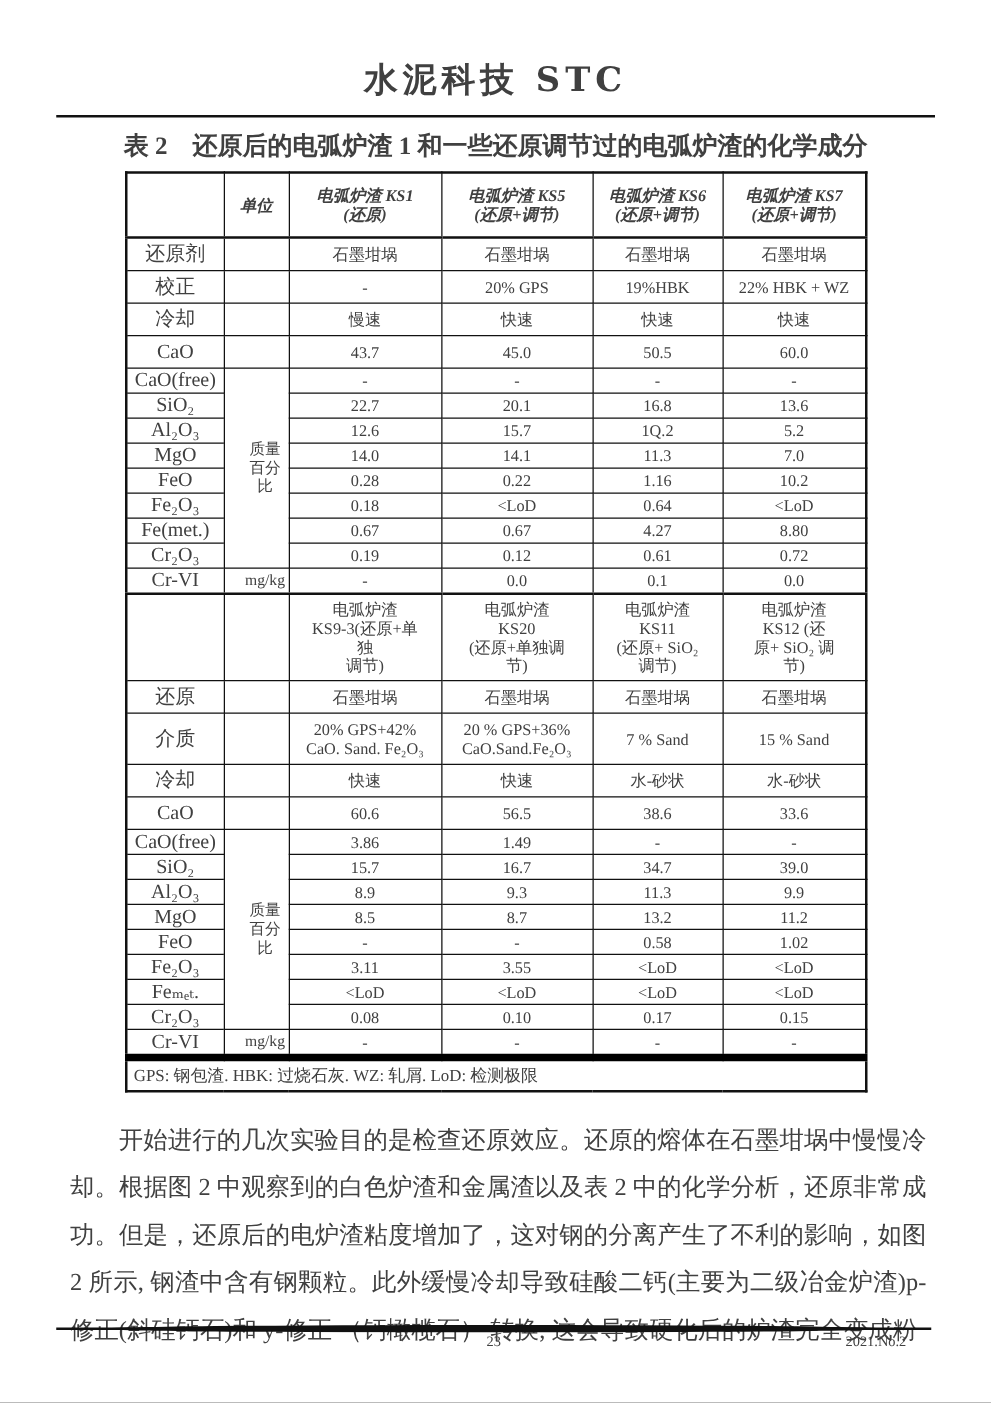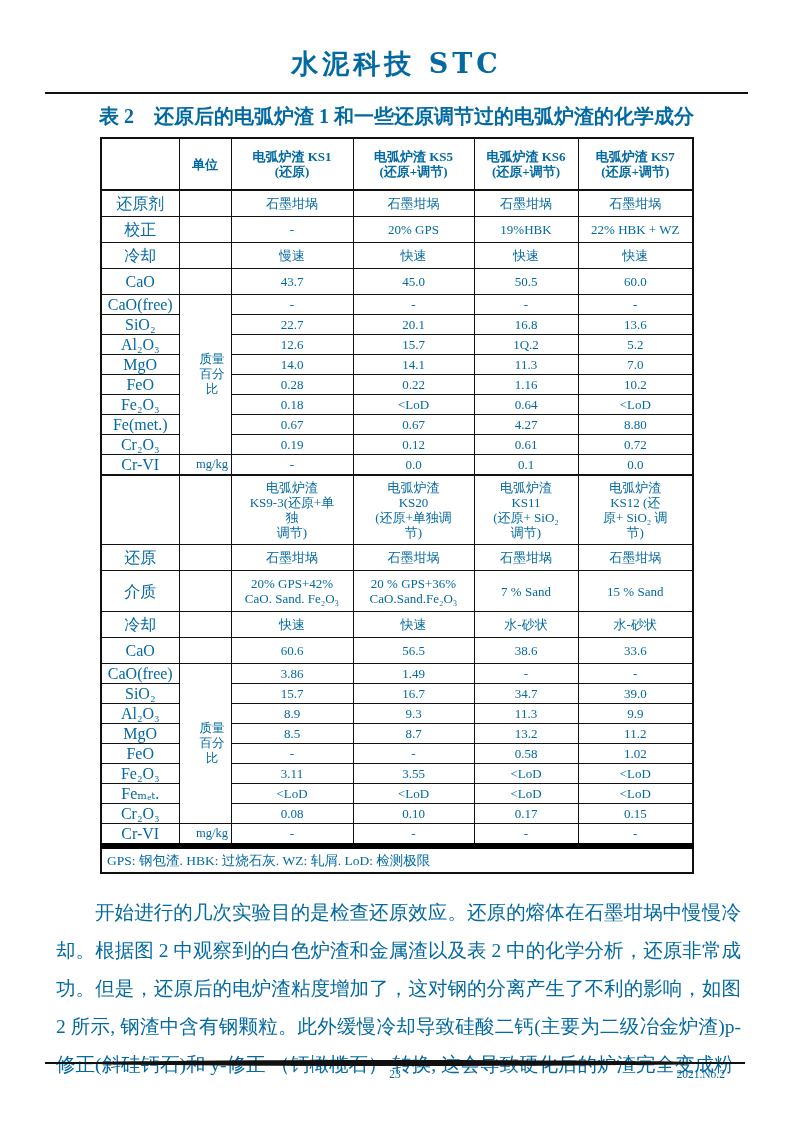--- a/index.html
+++ b/index.html
@@ -1,18 +1,18 @@
 <!DOCTYPE html>
 <html><head>
 <meta charset="utf-8">
 <style>
   html,body { margin:0; padding:0; background:#888; }
   .page {
     position:relative; width:793px; height:1122px; margin:0 auto;
-    background:#fff; color:#0369a1; overflow:hidden;
+    background:#fff; color:#404040; overflow:hidden;
     font-family:"Liberation Serif","DejaVu Serif",serif;
   }
   
   .journal-header {
     padding-top:46px; text-align:center;
     font-size:27px; font-weight:bold; letter-spacing:4px;
     font-family:"DejaVu Serif","Liberation Serif",serif;
   }
   .header-rule { margin:10px 45px 0 45px; border-top:2.5px solid #111; }
   
@@ -23,21 +23,21 @@
   table.comp {
     margin:7px 0 0 100px; width:592px;
     border-collapse:collapse; table-layout:fixed;
     border:2px solid #111;
     font-size:13px; line-height:15px;
   }
   table.comp td {
     border:1px solid #111; text-align:center; vertical-align:middle;
     padding:2px 2px; white-space:pre-line; overflow:hidden;
   }
-  table.comp tr.hdr1 td { font-weight:bold; padding:10px 2px; border-bottom:2px solid #111; }
+  table.comp tr.hdr1 td { font-weight:bold; padding:10px 2px; border-bottom:2px solid #111;font-style:italic; }
   table.comp tr.hdr2 td { padding:4px 18px; border-top:2px solid #111; }
   table.comp tr.loose td { padding:5px 2px; }
   table.comp td.unit { font-size:12.5px; padding-left:15px; padding-right:1px; }
   table.comp td.lbl  { font-size:16px; }
   table.comp tr.foot td {
     text-align:left; padding:4px 5px; border-top:6px solid #000000; font-size:13.5px;
   }
   
   .body-text {
     margin:20px 52px 0 56px;

